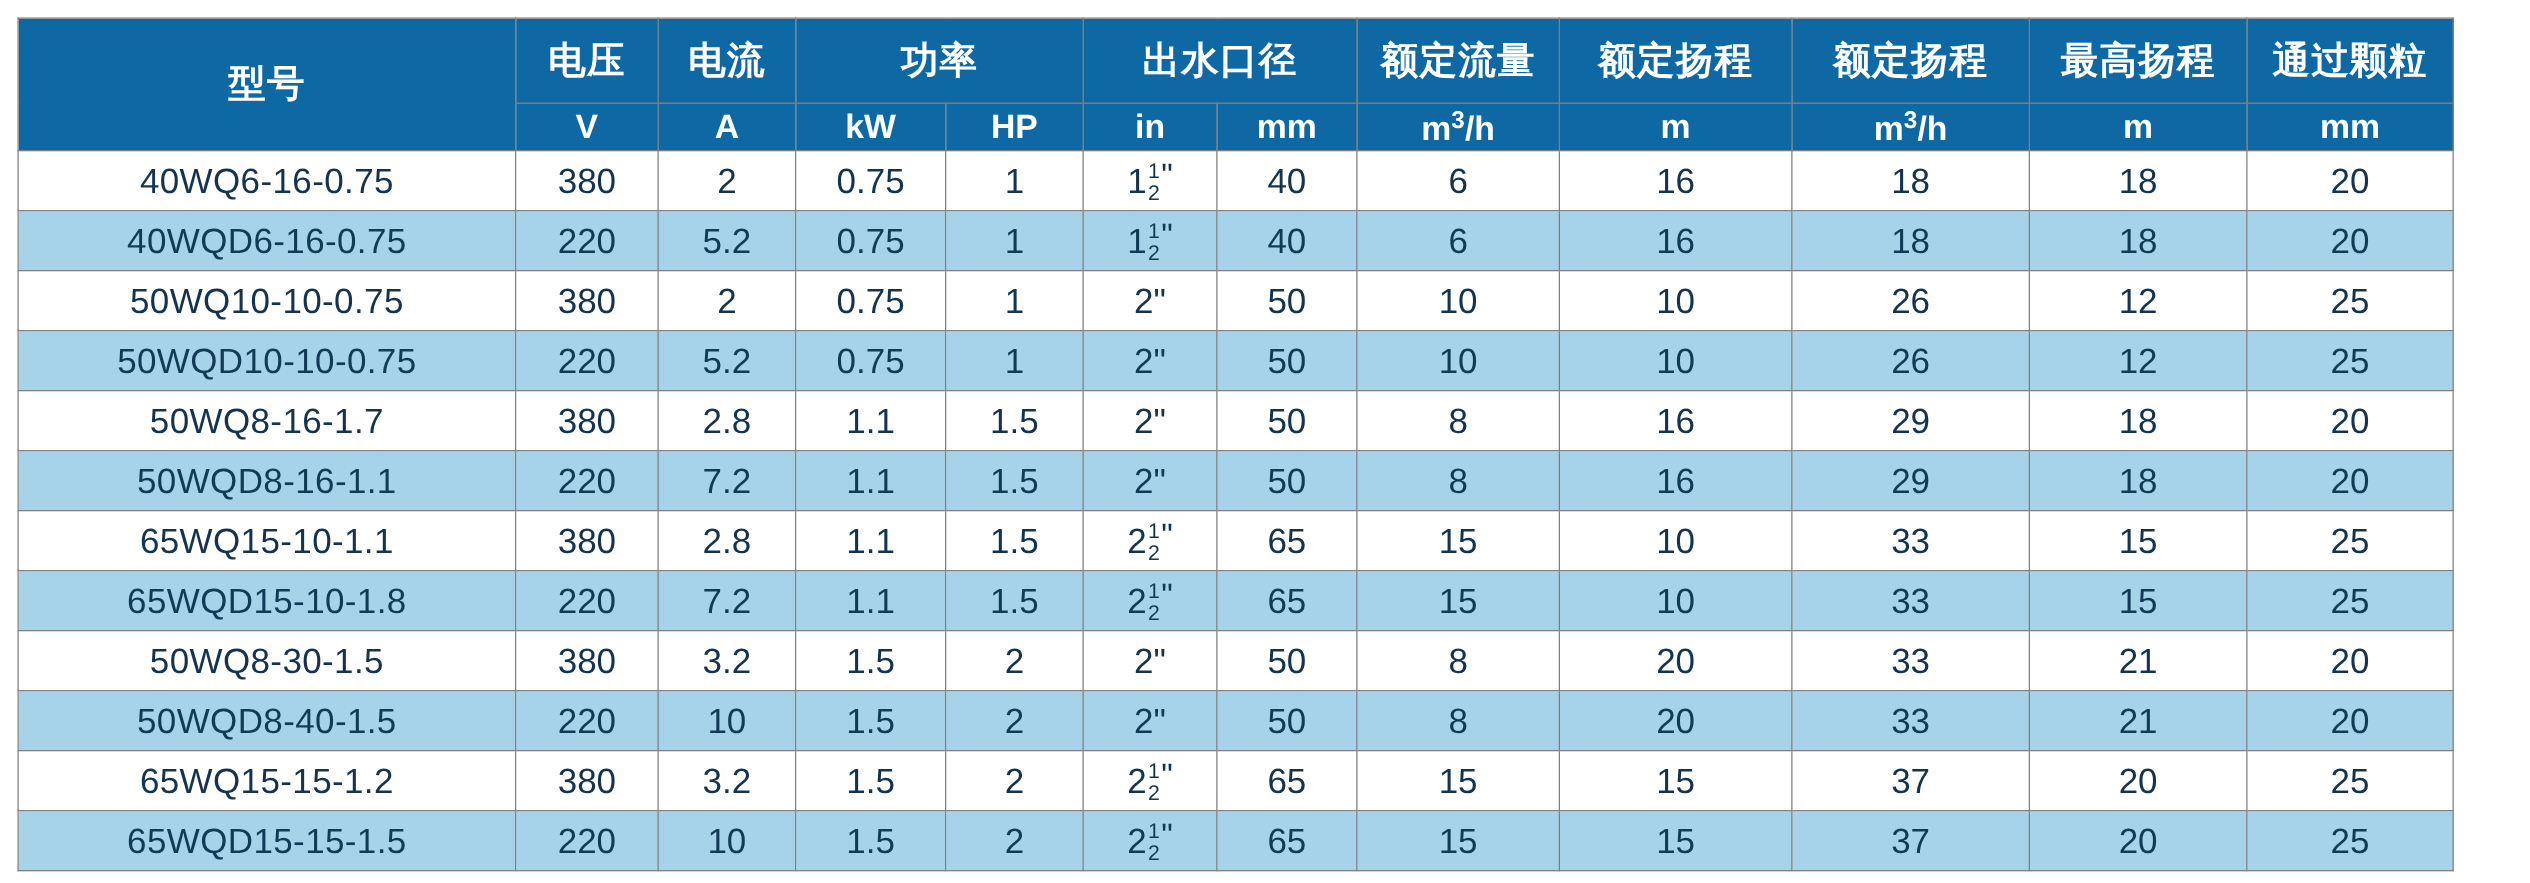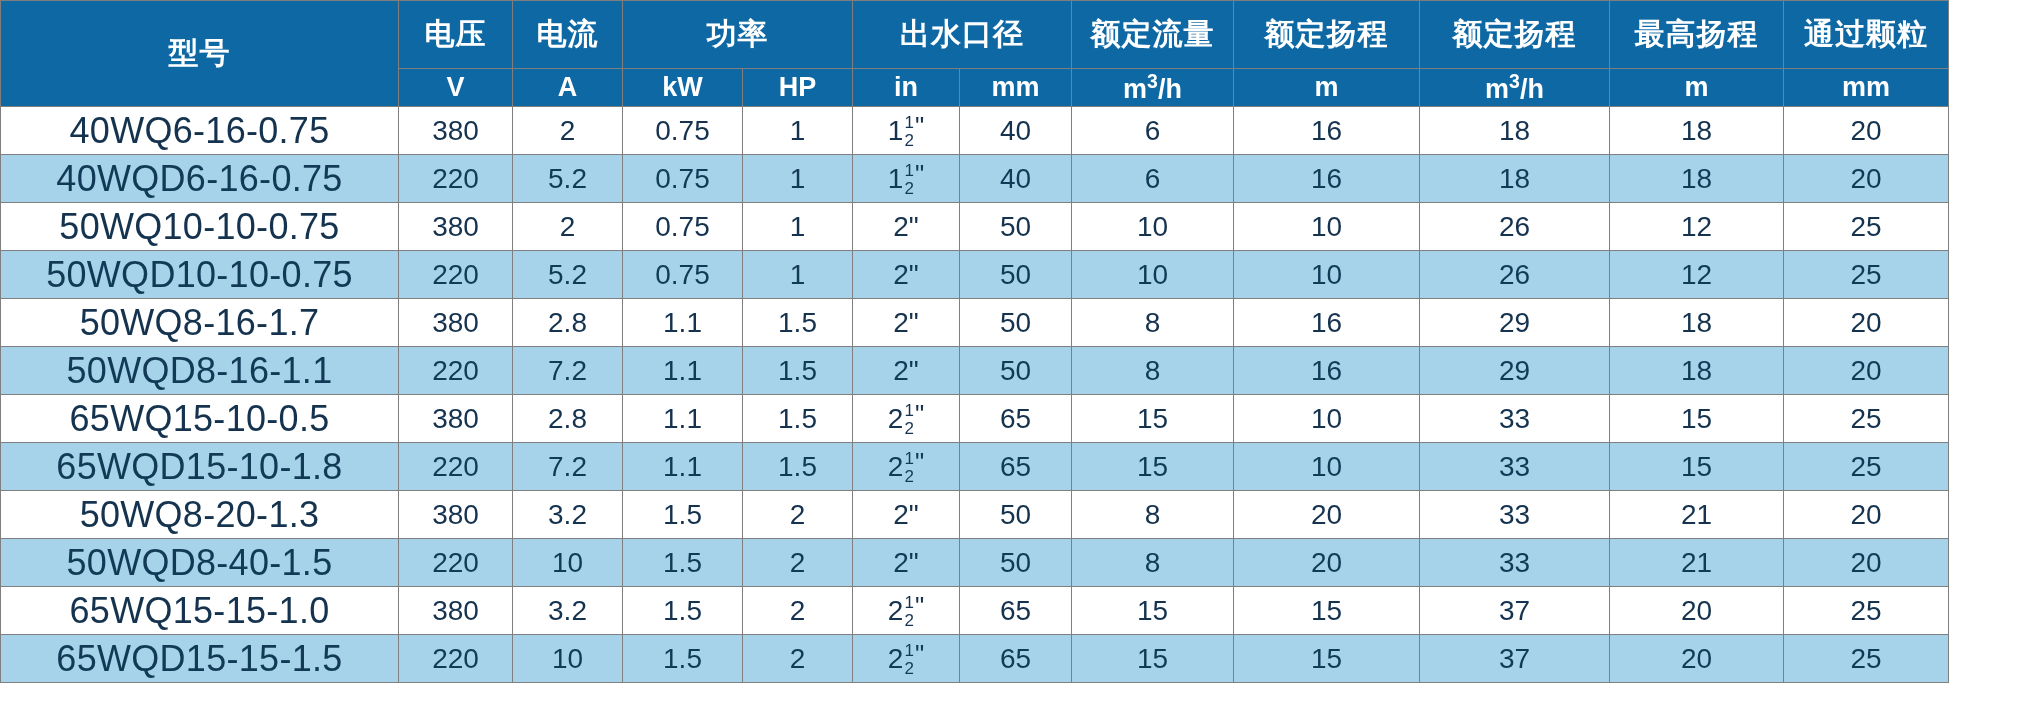--- a/index.html
+++ b/index.html
@@ -8,21 +8,21 @@
     background: #ffffff;
   }
   body {
     font-family: "Liberation Sans", "DejaVu Sans", sans-serif;
     width: 2024px;
     height: 706px;
     overflow: hidden;
   }
   .spec-wrap {
     width: 1948px;
-    margin: 0;
+    margin: 14px;
     padding: 0;
   }
   table.spec {
     border-collapse: collapse;
     table-layout: fixed;
     width: 1948px;
     background: #ffffff;
   }
   table.spec th, table.spec td {
     border: 1px solid #7f7f7f;
@@ -55,21 +55,21 @@
   tbody tr.row-blue td {
     background: #a7d3ea;
     color: #123a57;
   }
   tbody td {
     font-size: 28px;
     height: 48px;
     white-space: nowrap;
   }
   tbody td.model {
-    font-size: 36px;
+    font-size: 28px;
     letter-spacing: 0.3px;
   }
   
   .frac {
     display: inline-flex;
     align-items: center;
     justify-content: center;
     line-height: 1;
   }
   .frac .whole {
@@ -233,21 +233,21 @@
           <td>1.5</td>
           <td>2"</td>
           <td>50</td>
           <td>8</td>
           <td>16</td>
           <td>29</td>
           <td>18</td>
           <td>20</td>
         </tr>
         <tr class="row-light">
-          <td class="model">65WQ15-10-0.5</td>
+          <td class="model">65WQ15-10-1.1</td>
           <td>380</td>
           <td>2.8</td>
           <td>1.1</td>
           <td>1.5</td>
           <td><span class="frac">
               <span class="whole">2</span>
               <span class="stack">
                 <span class="num">1</span>
                 <span class="den">2</span>
               </span>
@@ -275,21 +275,21 @@
               <span class="quote">"</span>
             </span></td>
           <td>65</td>
           <td>15</td>
           <td>10</td>
           <td>33</td>
           <td>15</td>
           <td>25</td>
         </tr>
         <tr class="row-light">
-          <td class="model">50WQ8-20-1.3</td>
+          <td class="model">50WQ8-30-1.5</td>
           <td>380</td>
           <td>3.2</td>
           <td>1.5</td>
           <td>2</td>
           <td>2"</td>
           <td>50</td>
           <td>8</td>
           <td>20</td>
           <td>33</td>
           <td>21</td>
@@ -303,21 +303,21 @@
           <td>2</td>
           <td>2"</td>
           <td>50</td>
           <td>8</td>
           <td>20</td>
           <td>33</td>
           <td>21</td>
           <td>20</td>
         </tr>
         <tr class="row-light">
-          <td class="model">65WQ15-15-1.0</td>
+          <td class="model">65WQ15-15-1.2</td>
           <td>380</td>
           <td>3.2</td>
           <td>1.5</td>
           <td>2</td>
           <td><span class="frac">
               <span class="whole">2</span>
               <span class="stack">
                 <span class="num">1</span>
                 <span class="den">2</span>
               </span>

